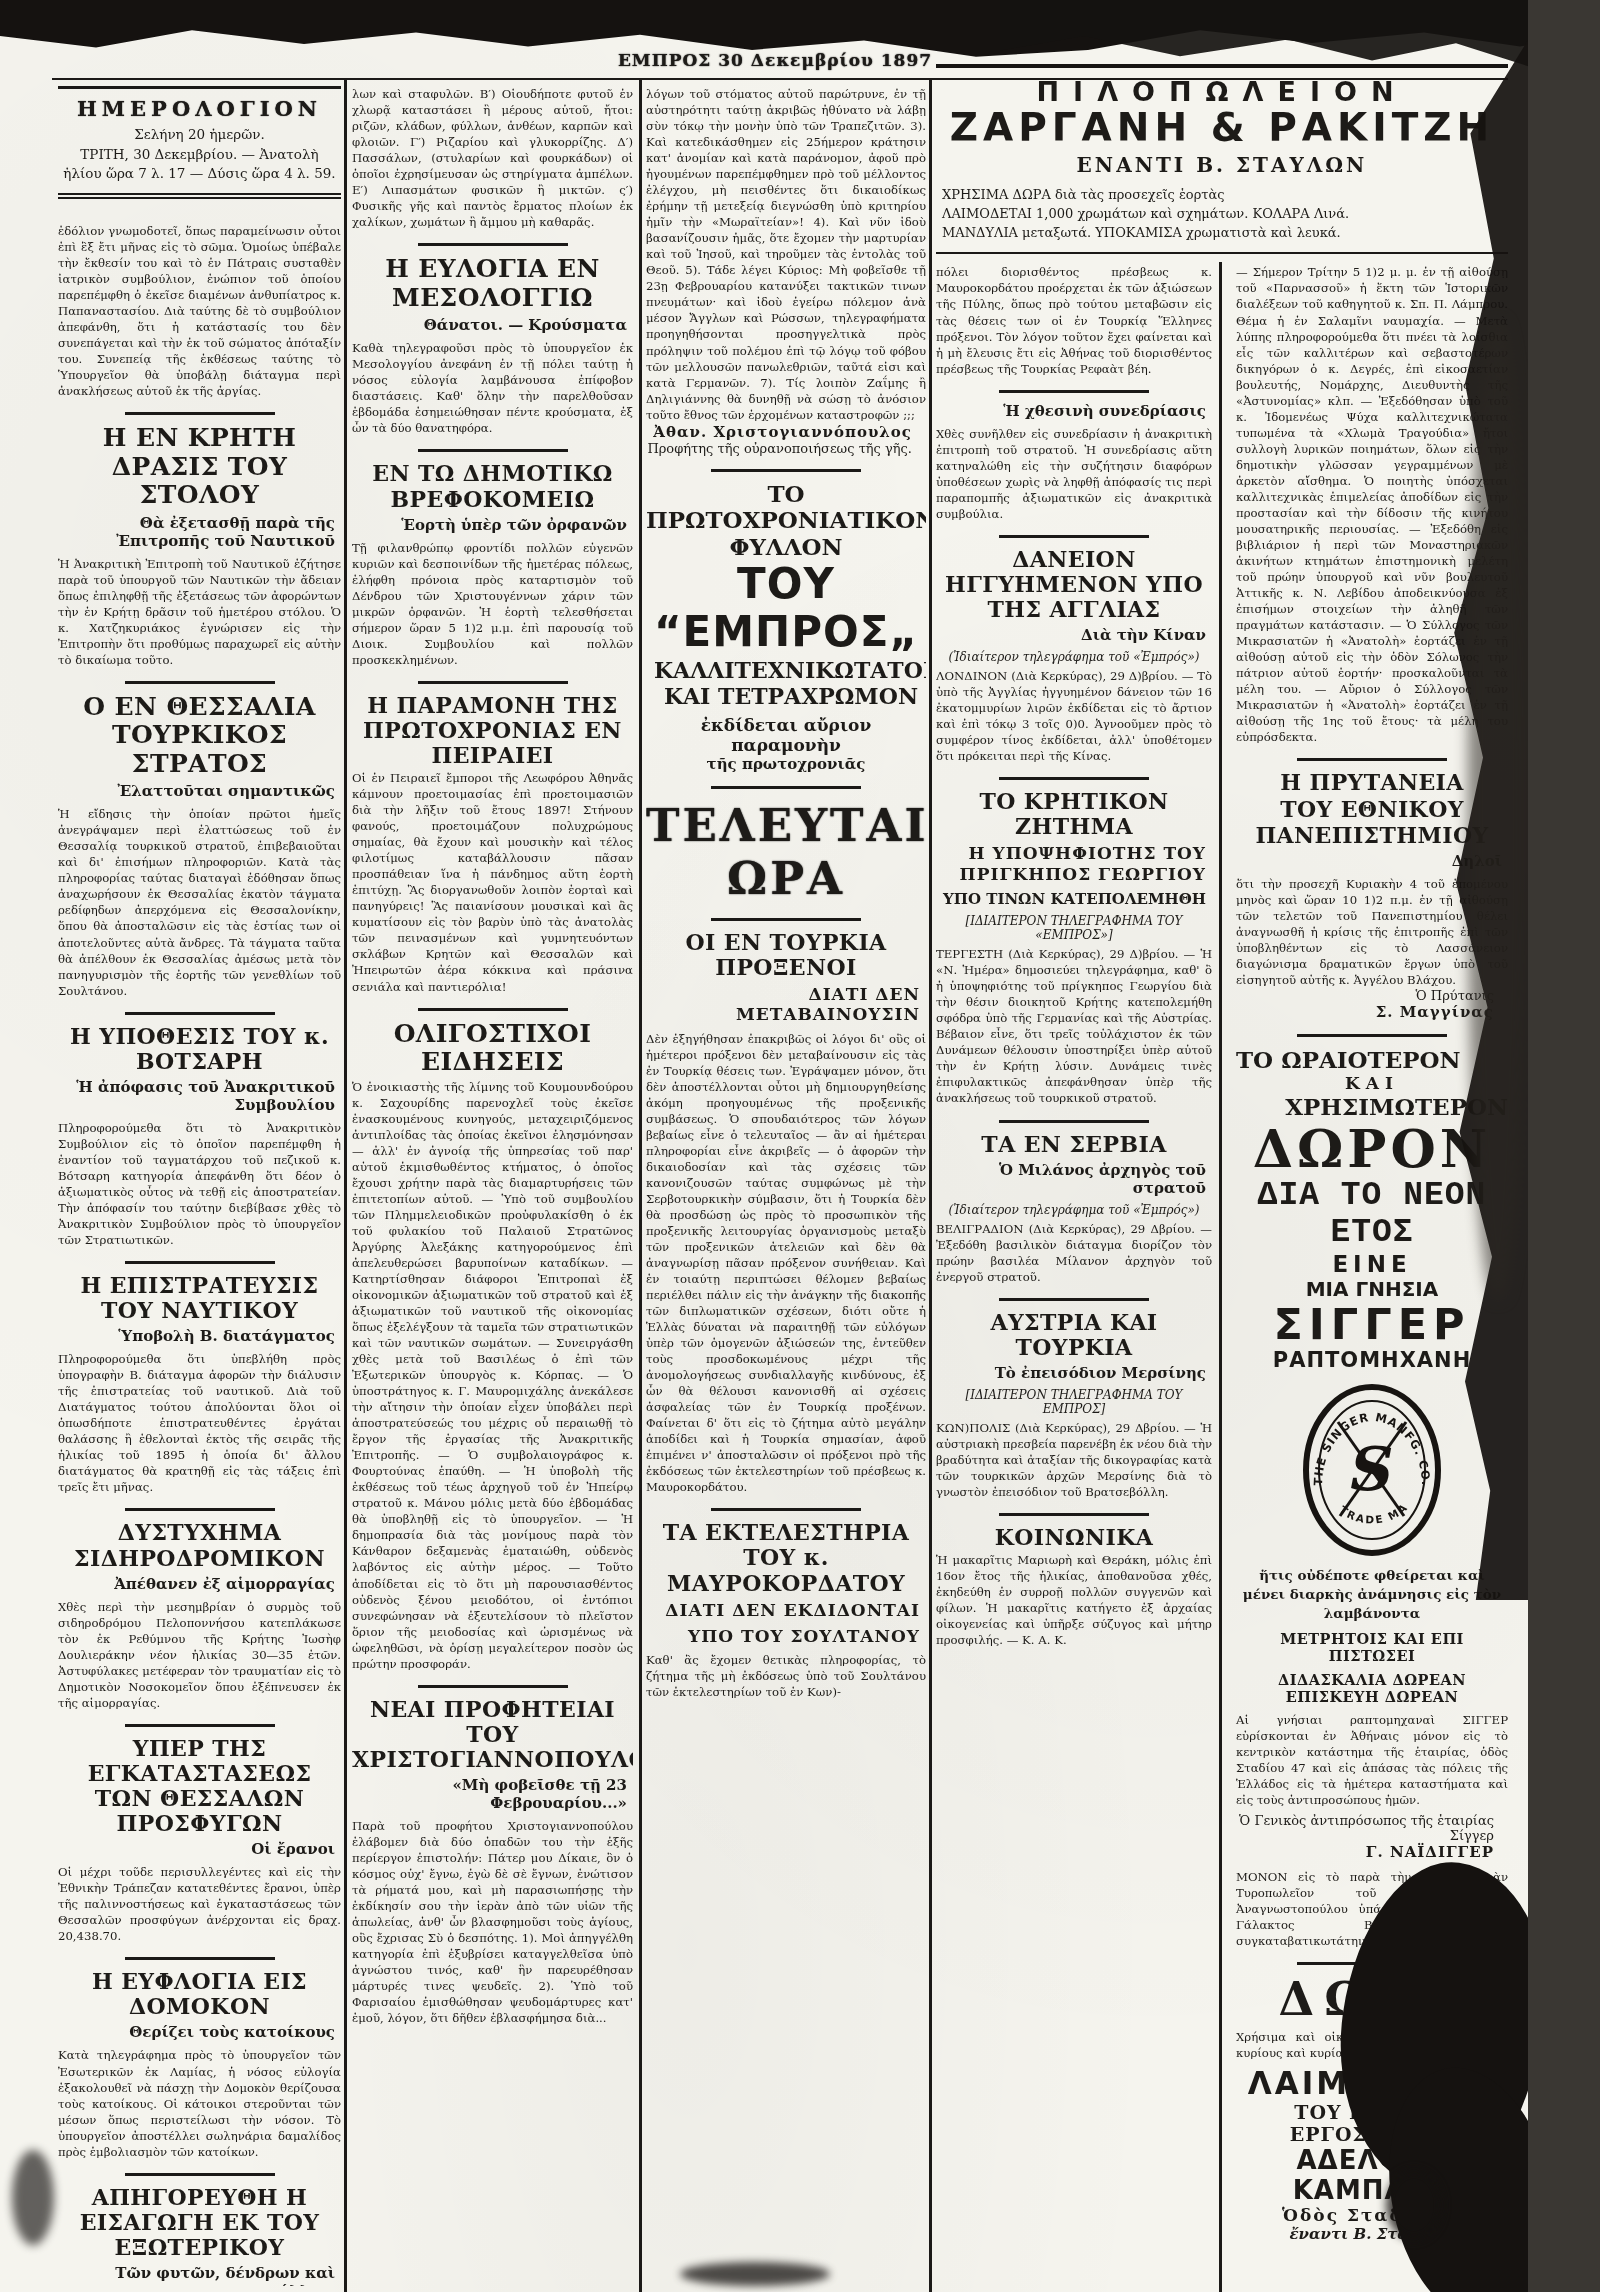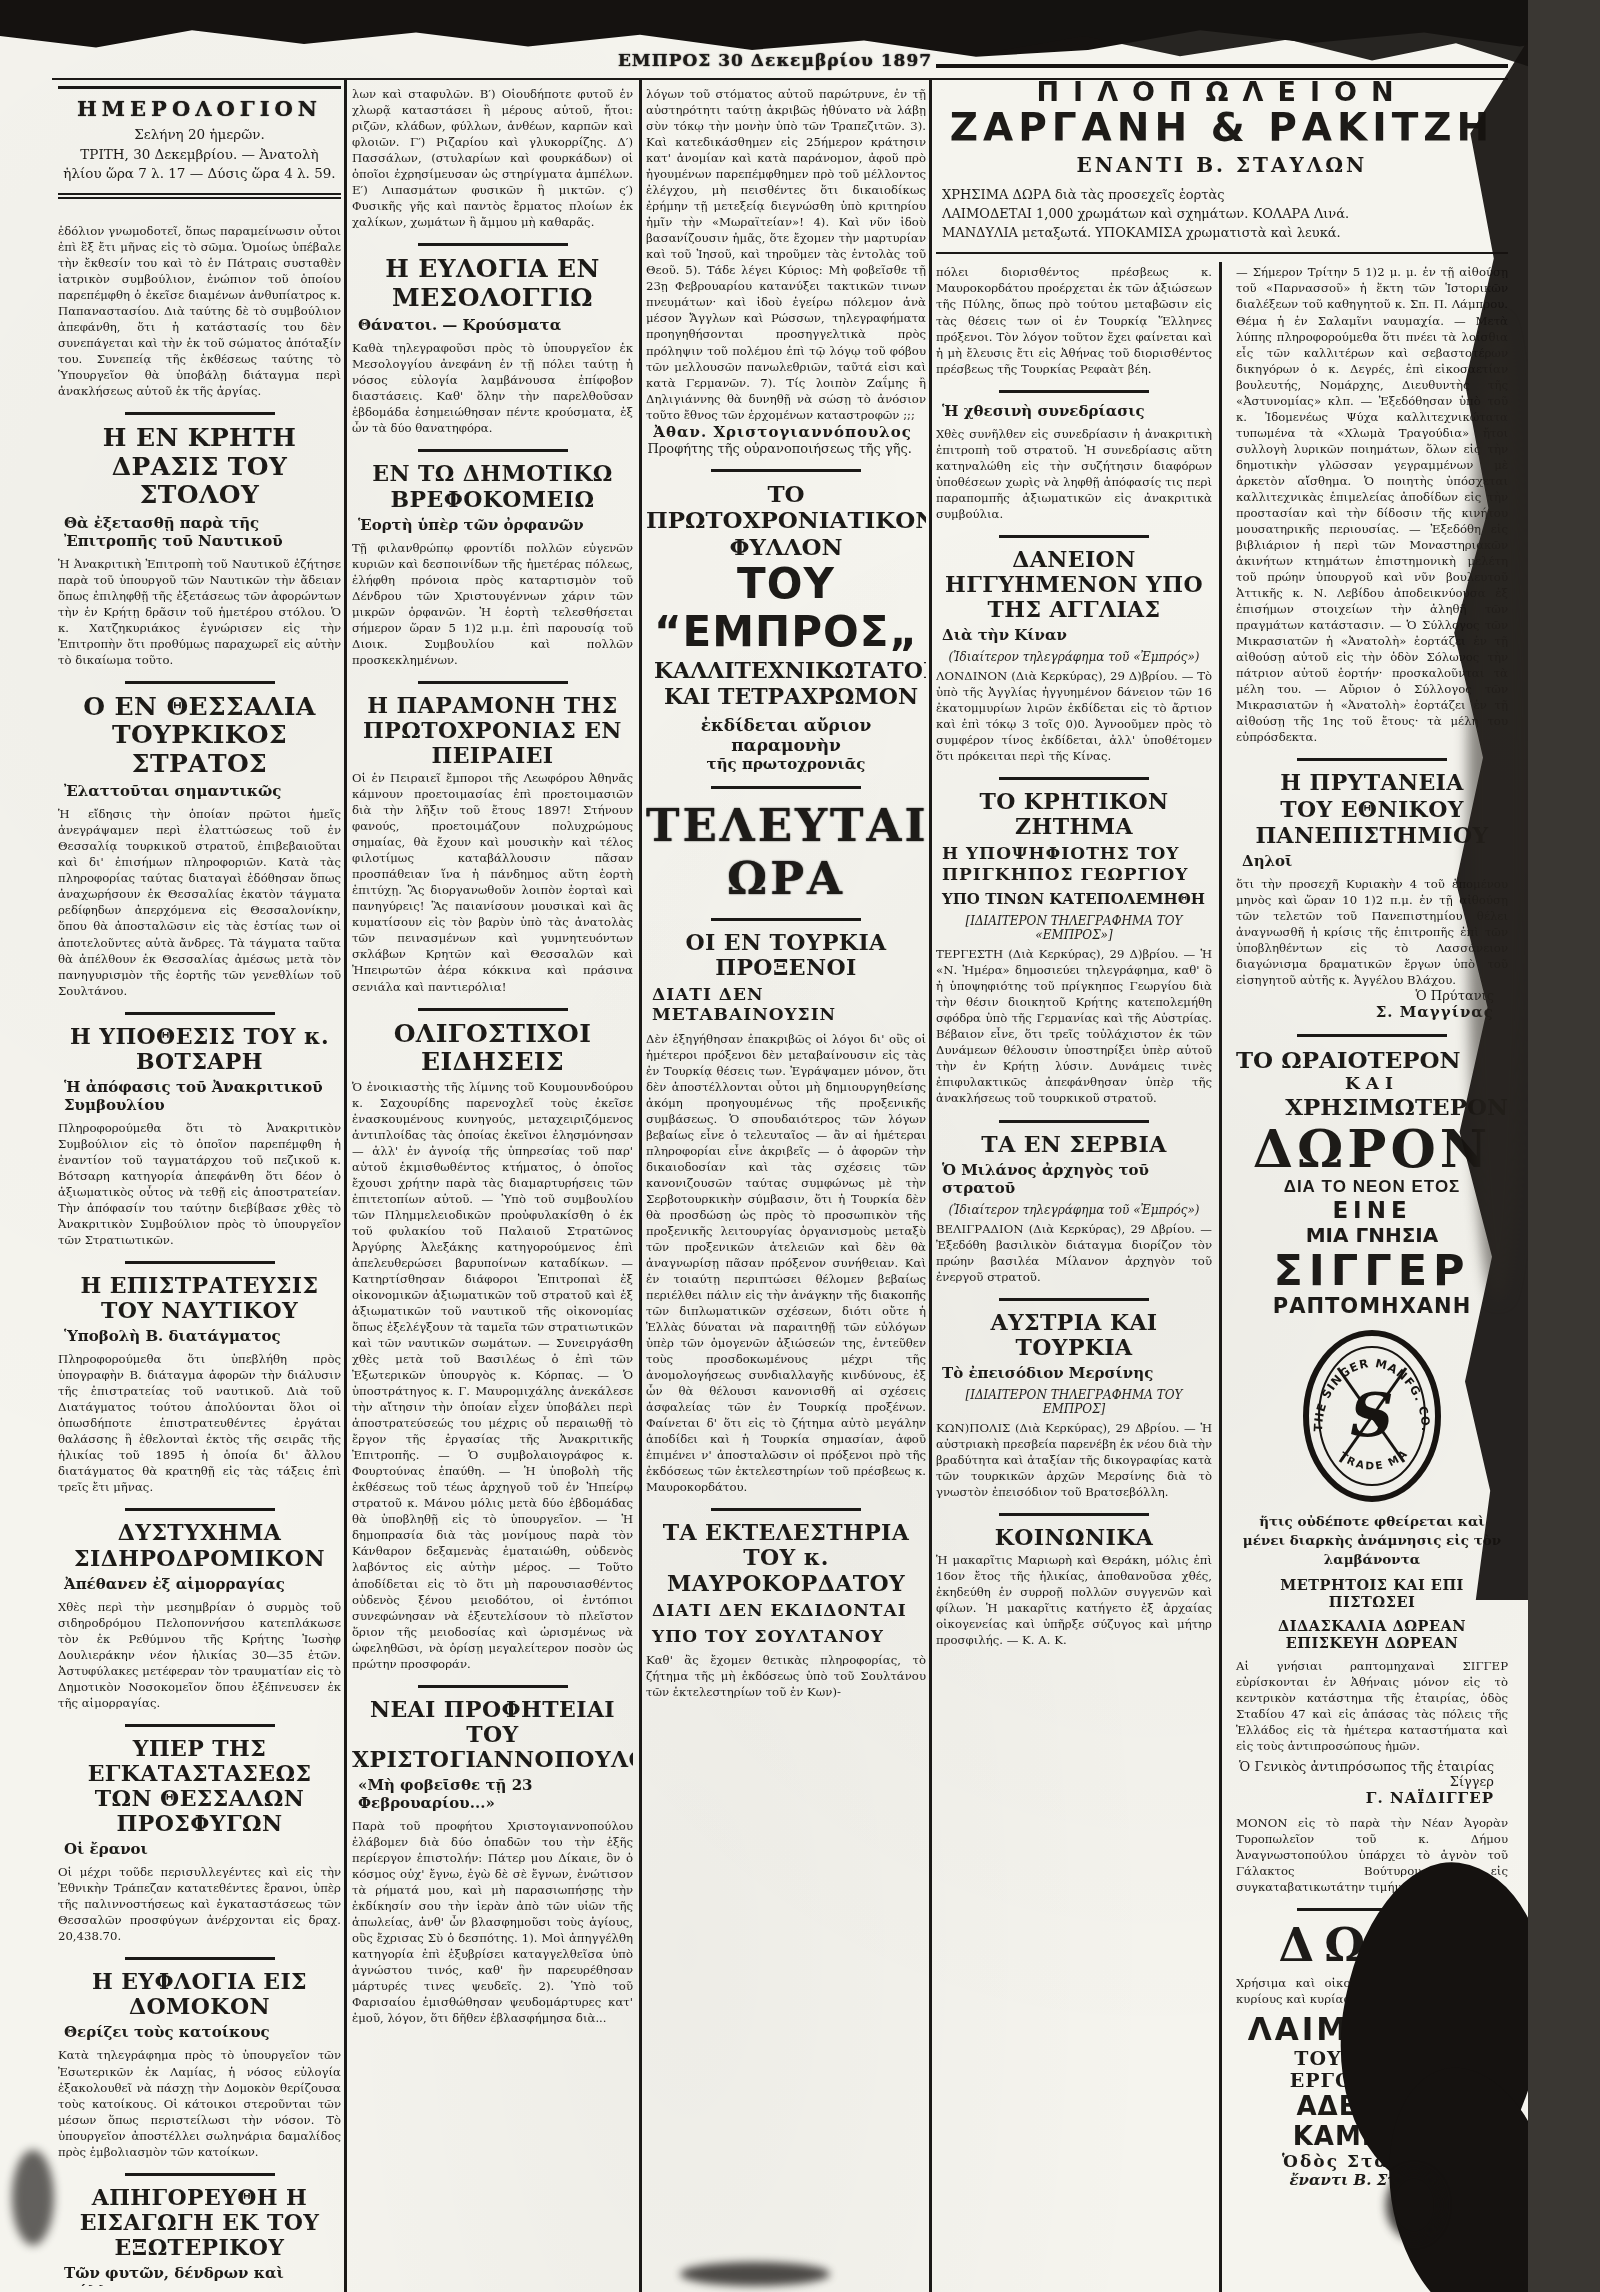--- a/index.html
+++ b/index.html
@@ -38,21 +38,21 @@
   .vrule{position:absolute;width:3px;background:#1b1917;z-index:2;}
   .vr1{left:344px;top:80px;height:2212px;}
   .vr2{left:639px;top:80px;height:2212px;}
   .vr3{left:929px;top:80px;height:2212px;}
   .vr4{left:1219px;top:262px;height:2030px;}
   
   .art{margin-bottom:8px;}
   .sep{width:150px;height:3px;background:#1b1917;margin:13px auto 9px;}
   .t1{font-weight:bold;text-align:center;font-size:22px;line-height:1.14;letter-spacing:.4px;margin:2px 0 2px;}
   .t1.xl{font-size:25px;}
-  .sub{font-weight:bold;text-align:left;font-size:15px;line-height:1.2;margin:4px 6px 6px;}
+  .sub{font-weight:bold;text-align:right;font-size:15px;line-height:1.2;margin:4px 6px 6px;}
   .sub.caps{font-size:17px;letter-spacing:1px;}
   .note{font-style:italic;text-align:center;font-size:12px;margin:1px 0 4px;}
   .b{font-size:11.7px;line-height:1.37;text-align:justify;}
   
   .cal{border-top:3px solid #1b1917;padding:7px 4px 9px;border-bottom:6px double #1b1917;margin-bottom:24px;}
   .cal-t{font-weight:bold;text-align:center;font-size:21px;letter-spacing:5px;text-shadow:0 0 1px #111;margin-bottom:4px;}
   .cal-l{text-align:center;font-size:13.5px;line-height:1.45;}
   
   .hat{border-top:4px solid #161412;border-bottom:2px solid #1b1917;padding:8px 6px 10px;}
   .hat-l1{font-family:"DejaVu Sans",sans-serif;font-weight:bold;text-align:center;font-size:27px;letter-spacing:14px;}
@@ -67,21 +67,21 @@
   .promo-l4{font-weight:bold;font-size:22px;text-align:right;padding-right:8px;}
   .promo-l5{font-weight:bold;font-size:17px;margin-top:6px;}
   .promo-l6{font-weight:bold;font-size:15px;}
   .lasthour{font-weight:bold;text-align:center;font-size:45px;letter-spacing:3px;margin:10px 0 4px;text-shadow:0 0 1.5px #111;}
   
   .singer{text-align:center;}
   .sg1{font-weight:bold;font-size:23px;text-align:left;}
   .sg2{font-weight:bold;font-size:17px;letter-spacing:6px;}
   .sg3{font-weight:bold;font-size:23px;text-align:right;}
   .sg4{font-weight:bold;font-size:52px;letter-spacing:4px;line-height:1.1;}
-  .sg5{font-family:Liberation Sans, sans-serif;font-weight:bold;font-size:17px;letter-spacing:1px;}
+  .sg5{font-family:Liberation Mono, monospace;font-weight:bold;font-size:33px;letter-spacing:1px;}
   .sg6{font-family:"DejaVu Sans",sans-serif;font-weight:bold;font-size:23px;letter-spacing:5px;}
   .sg7{font-family:"DejaVu Sans",sans-serif;font-weight:bold;font-size:20px;}
   .sg8{font-family:"DejaVu Sans",sans-serif;font-weight:bold;font-size:43px;letter-spacing:6px;line-height:1.1;}
   .sg9{font-family:"DejaVu Sans",sans-serif;font-weight:bold;font-size:21px;letter-spacing:1px;}
   .sg-note{font-weight:bold;font-size:13.5px;line-height:1.4;margin-top:6px;}
   .sg-terms{font-weight:bold;font-size:14.5px;letter-spacing:.5px;margin-top:7px;}
   .sig{text-align:right;font-size:13px;padding-right:14px;}
   .sig b{font-size:15px;letter-spacing:1px;}
   
   .dora-t{font-weight:bold;font-size:46px;text-align:center;letter-spacing:10px;line-height:1.1;}

